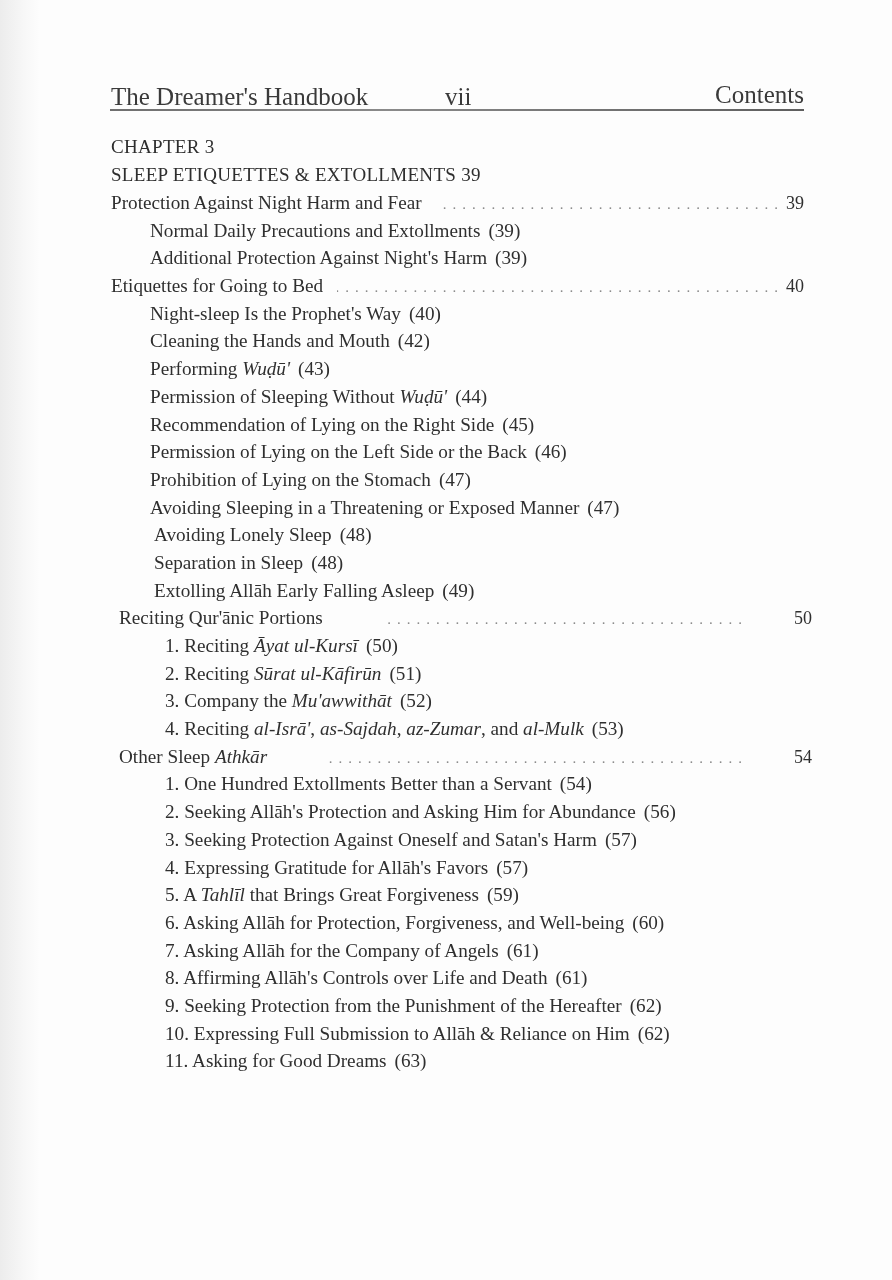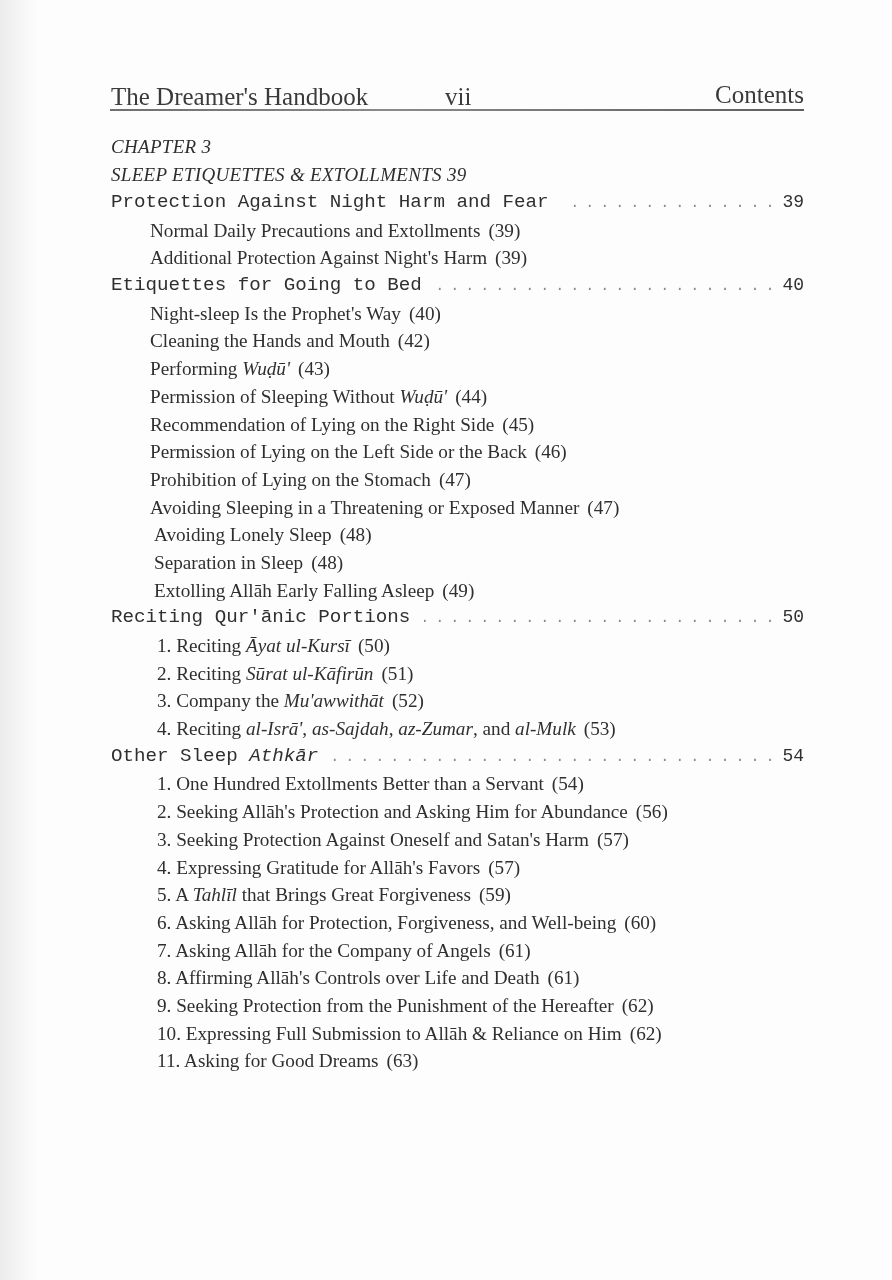--- a/index.html
+++ b/index.html
@@ -58,38 +58,36 @@
       left: 111px;
       top: 133px;
       width: 700px;
     }
     .chapter-label, .chapter-title {
       font-size: 19px;
       letter-spacing: 0.3px;
       line-height: 28px;
       color: #2e2e2e;
       white-space: nowrap;
-      font-style: italic;
     }
     .chapter-title .ch-page {
       font-size: 19px;
     }
     .entry {
       font-size: 19.2px;
       line-height: 27.7px;
       height: 27.7px;
       white-space: nowrap;
       position: relative;
       color: #2f2f2f;
     }
     .entry.level-1 {
       display: flex;
       align-items: baseline;
       width: 693px;
-      font-family: Liberation Mono, monospace;
     }
     .entry.level-1 .title {
       flex: 0 0 auto;
     }
     .entry.level-1 .leader {
       flex: 1 1 auto;
       overflow: hidden;
       color: #8a8a8a;
       letter-spacing: 6px;
       margin: 0 2px 0 14px;
@@ -107,21 +105,21 @@
     .entry.level-2.numbered {
       padding-left: 46px;
     }
     .entry.level-2 .page {
       margin-left: 8px;
     }
     .it {
       font-style: italic;
     }
     .shift-a { margin-left: 4px; }
-    .shift-b { margin-left: 0; }
+    .shift-b { margin-left: 8px; gap: 44px; }
   </style>
 </head>
 <body>
 
 <div class="page-shadow"></div>
 
 <div class="running-head">
   <span class="book-title">The Dreamer's Handbook</span>
   <span class="folio">vii</span>
   <span class="section-name">Contents</span>

